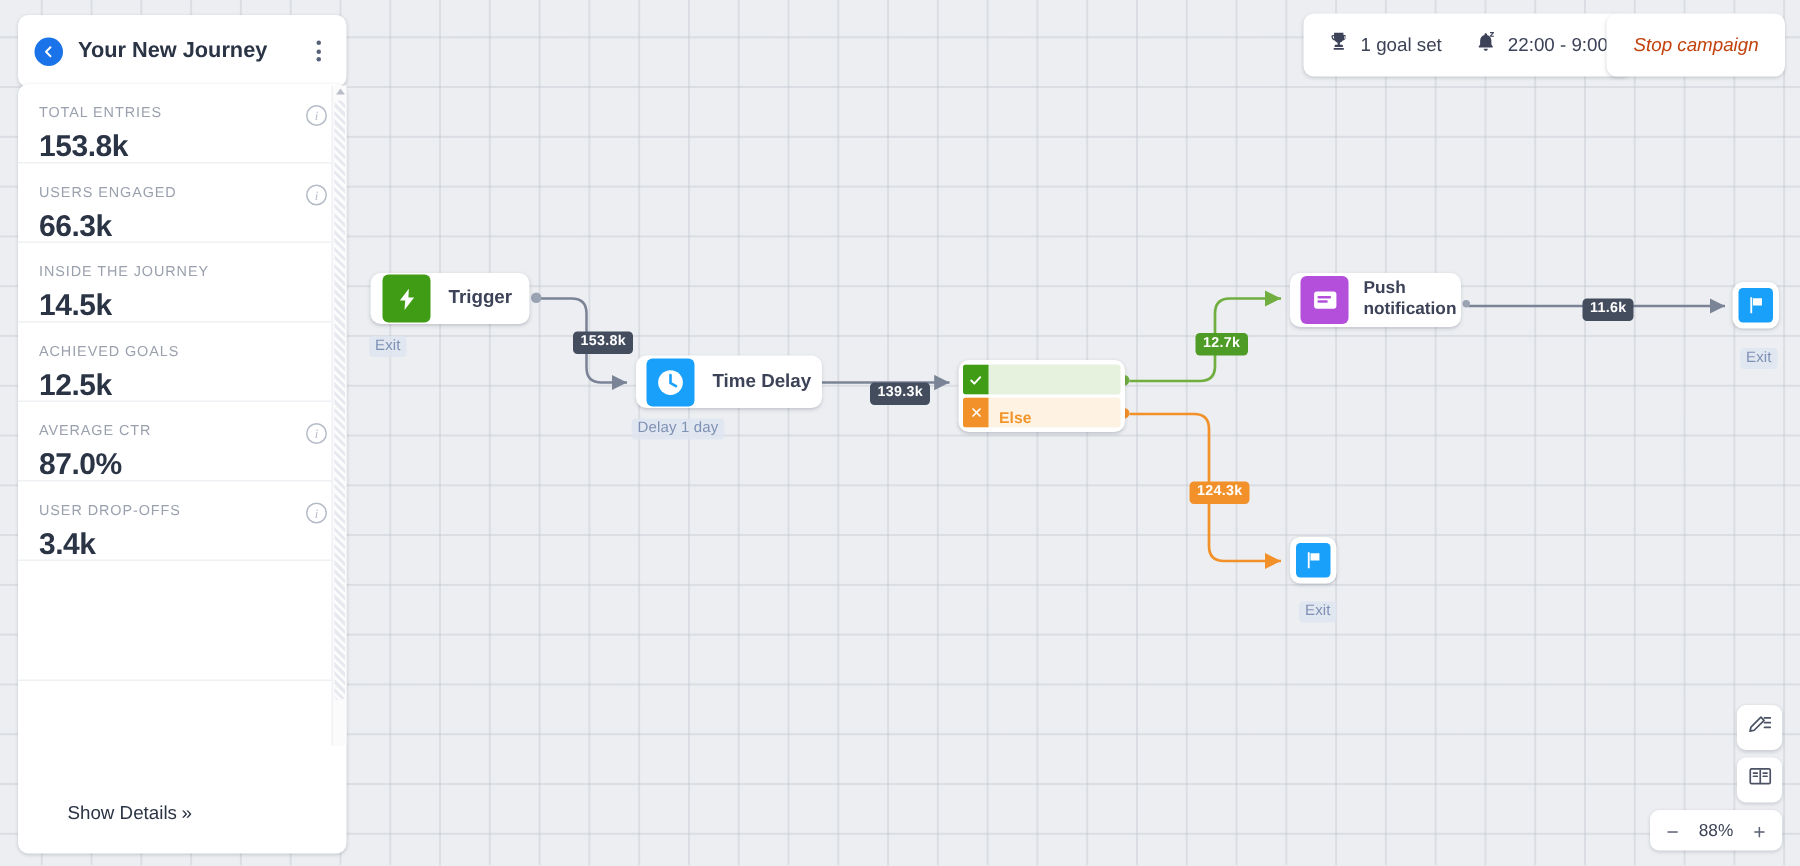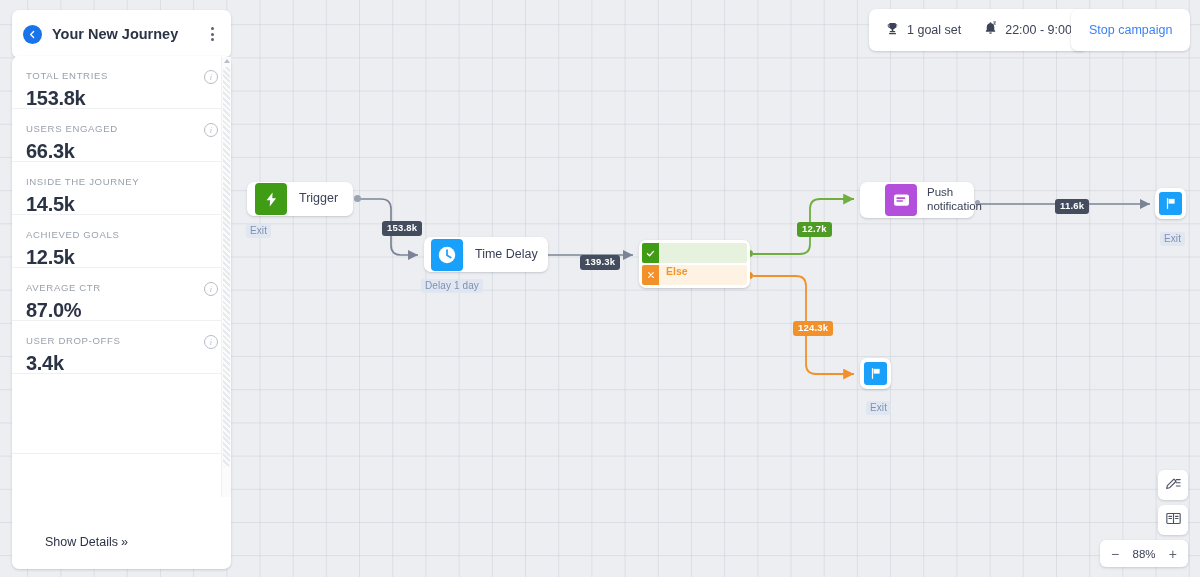--- a/index.html
+++ b/index.html
@@ -50,40 +50,41 @@
     flex: 0 0 auto;
     display: flex; align-items: center; justify-content: center;
   }
   .node-icon svg { display: block; }
   .node-label {
     font-size: 12.5px;
     color: #3c4257;
     line-height: 1.22;
     margin-left: 12px;
     white-space: pre-line;
+    font-weight: bold;
   }
   .sub-label {
     position: absolute;
     font-size: 10px;
     color: #7e90b4;
     background: rgba(222,229,240,0.82);
     border-radius: 3px;
     padding: 1px 4px 2px 4px;
     white-space: nowrap;
     letter-spacing: .1px;
   }
 
   
   #node-trigger { left: 247px; top: 182px; width: 106px; height: 34px; padding: 0 8px; }
   #node-trigger .node-icon { background: #3f9c14; }
   
   #node-delay { left: 424px; top: 237px; width: 124px; height: 35px; padding: 0 7px; }
   #node-delay .node-icon { background: #18a0fb; }
   
-  #node-push { left: 860px; top: 182px; width: 114px; height: 36px; padding: 0 25px; }
+  #node-push { left: 860px; top: 182px; width: 114px; height: 36px; padding: 0 7px; }
   #node-push .node-icon { background: #b44fdb; }
   .node-label.two-line { font-size: 11.5px; line-height: 1.18; margin-left: 10px; }
 
   
   .node-exit {
     position: absolute;
     width: 31px; height: 31px;
     background: #fff;
     border-radius: 7px;
     box-shadow: 0 1px 3px rgba(30,40,60,0.14), 0 1px 1px rgba(30,40,60,0.06);
@@ -105,21 +106,21 @@
     border-radius: 7px;
     box-shadow: 0 1px 3px rgba(30,40,60,0.14), 0 1px 1px rgba(30,40,60,0.06);
     padding: 3px;
     box-sizing: border-box;
     display: flex; flex-direction: column; justify-content: space-between;
   }
   .cond-row {
     height: 20px;
     border-radius: 2px;
     display: flex;
-    align-items: flex-start;
+    align-items: flex-end;
     font-size: 10.5px;
     font-weight: bold;
     overflow: hidden;
   }
   .cond-row .chip {
     width: 17px; height: 20px;
     flex: 0 0 auto;
     display: flex; align-items: center; justify-content: center;
     color: #fff; font-size: 9px;
   }
@@ -289,24 +290,25 @@
   .stop-btn {
     position: absolute;
     left: 1071px; top: 9px;
     height: 42px;
     background: #fff;
     border-radius: 7px;
     box-shadow: 0 1px 3px rgba(30,40,60,0.12), 0 1px 2px rgba(30,40,60,0.06);
     display: flex; align-items: center; justify-content: center;
     padding: 0 18px;
     font-size: 12.5px;
-    color: #3b82f6;
+    color: #c2410c;
     white-space: nowrap;
     box-sizing: border-box;
     cursor: pointer;
+    font-style: italic;
   }
 
   
   .tool-btn {
     position: absolute;
     width: 30px; height: 30px;
     background: #fff;
     border-radius: 6px;
     box-shadow: 0 1px 3px rgba(30,40,60,0.12), 0 1px 2px rgba(30,40,60,0.06);
     display: flex; align-items: center; justify-content: center;

